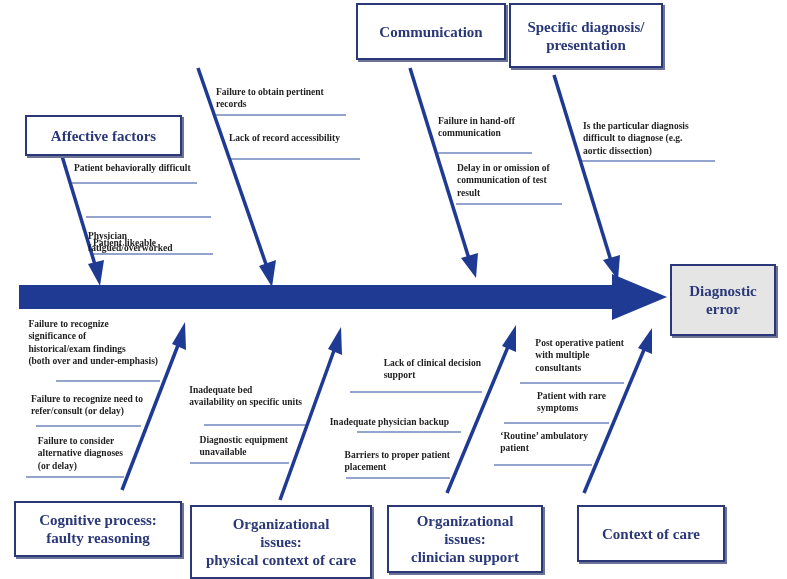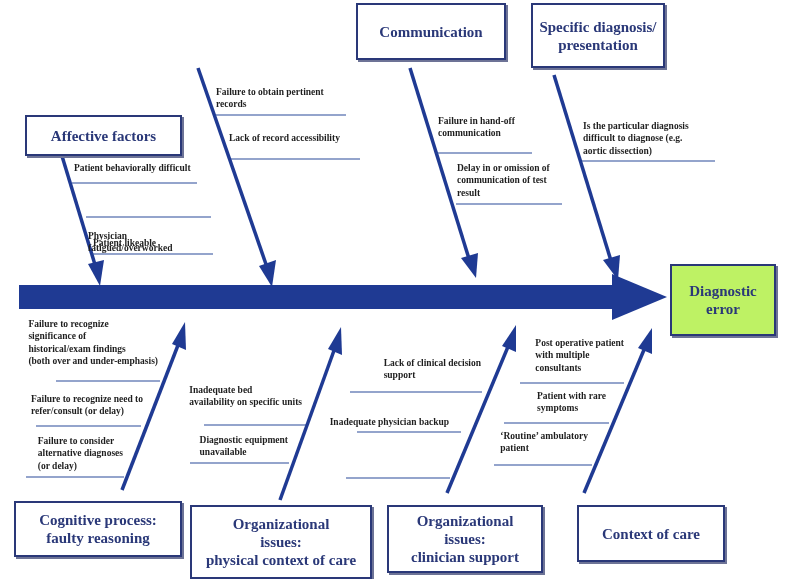--- a/index.html
+++ b/index.html
@@ -1,19 +1,19 @@
 <!DOCTYPE html>
 <html><head>
   <meta charset="utf-8">
   <style>
     html, body { margin:0; padding:0; background:#ffffff; }
     #stage { position:relative; width:787px; height:579px; overflow:hidden; background:#ffffff; font-family:"Liberation Serif","DejaVu Serif",serif; }
     #lines { position:absolute; left:0; top:0; width:787px; height:579px; }
     .box { position:absolute; box-sizing:border-box; border:2px solid #2a3878; background:#ffffff; box-shadow:2px 2px 0 #6d7396; color:#2a3878; font-weight:bold; text-align:center; display:flex; align-items:center; justify-content:center; line-height:1.2; white-space:pre-line; }
-    .box.effect { background:#bef264; font-size:15px; }
+    .box.effect { background:#e5e5e5; font-size:15px; }
     .cat { font-size:15px; }
     .lbl { position:absolute; font-size:9.5px; font-weight:bold; color:#1e1e1e; line-height:1.3; white-space:pre-line; }
     .lbl.r { text-align:left; }
   </style>
 </head>
 <body>
 
 <div id="stage">
   <svg id="lines" viewBox="0 0 787 579">
 
@@ -74,21 +74,21 @@
       <line x1="504" y1="423" x2="609" y2="423" stroke="#2b4a9a" stroke-width="1.2"></line>
       <line x1="494" y1="465" x2="592" y2="465" stroke="#2b4a9a" stroke-width="1.2"></line>
     </g>
   </svg>
 
   <div class="box effect" style="left:670px;top:264px;width:106px;height:72px;">Diagnostic
 error</div>
 
   <div class="box cat" style="left:25px;top:115px;width:157px;height:41px;">Affective factors</div>
   <div class="box cat" style="left:356px;top:3px;width:150px;height:57px;">Communication</div>
-  <div class="box cat" style="left:531px;top:3px;width:134px;height:65px;">Specific diagnosis/
+  <div class="box cat" style="left:509px;top:3px;width:154px;height:65px;">Specific diagnosis/
 presentation</div>
 
   <div class="box cat" style="left:14px;top:501px;width:168px;height:56px;text-align:center;">Cognitive process:
 faulty reasoning</div>
   <div class="box cat" style="left:190px;top:505px;width:182px;height:74px;">Organizational
 issues:
 physical context of care</div>
   <div class="box cat" style="left:387px;top:505px;width:156px;height:68px;">Organizational
 issues:
 clinician support</div>
@@ -124,20 +124,22 @@
 (or delay)</div>
 
   <div class="lbl r" style="right:485px;top:384px;">Inadequate bed
 availability on specific units</div>
   <div class="lbl r" style="right:499px;top:434px;">Diagnostic equipment
 unavailable</div>
 
   <div class="lbl r" style="right:306px;top:357px;">Lack of clinical decision
 support</div>
   <div class="lbl r" style="right:338px;top:416px;font-family:Liberation Serif, serif;">Inadequate physician backup</div>
+  <div class="lbl r" style="right:337px;top:449px;">Barriers to proper patient
+placement</div>
 
   <div class="lbl r" style="right:163px;top:337px;">Post operative patient
 with multiple
 consultants</div>
   <div class="lbl r" style="right:181px;top:390px;">Patient with rare
 symptoms</div>
   <div class="lbl r" style="right:199px;top:430px;">‘Routine’ ambulatory
 patient</div>
 </div>
 

